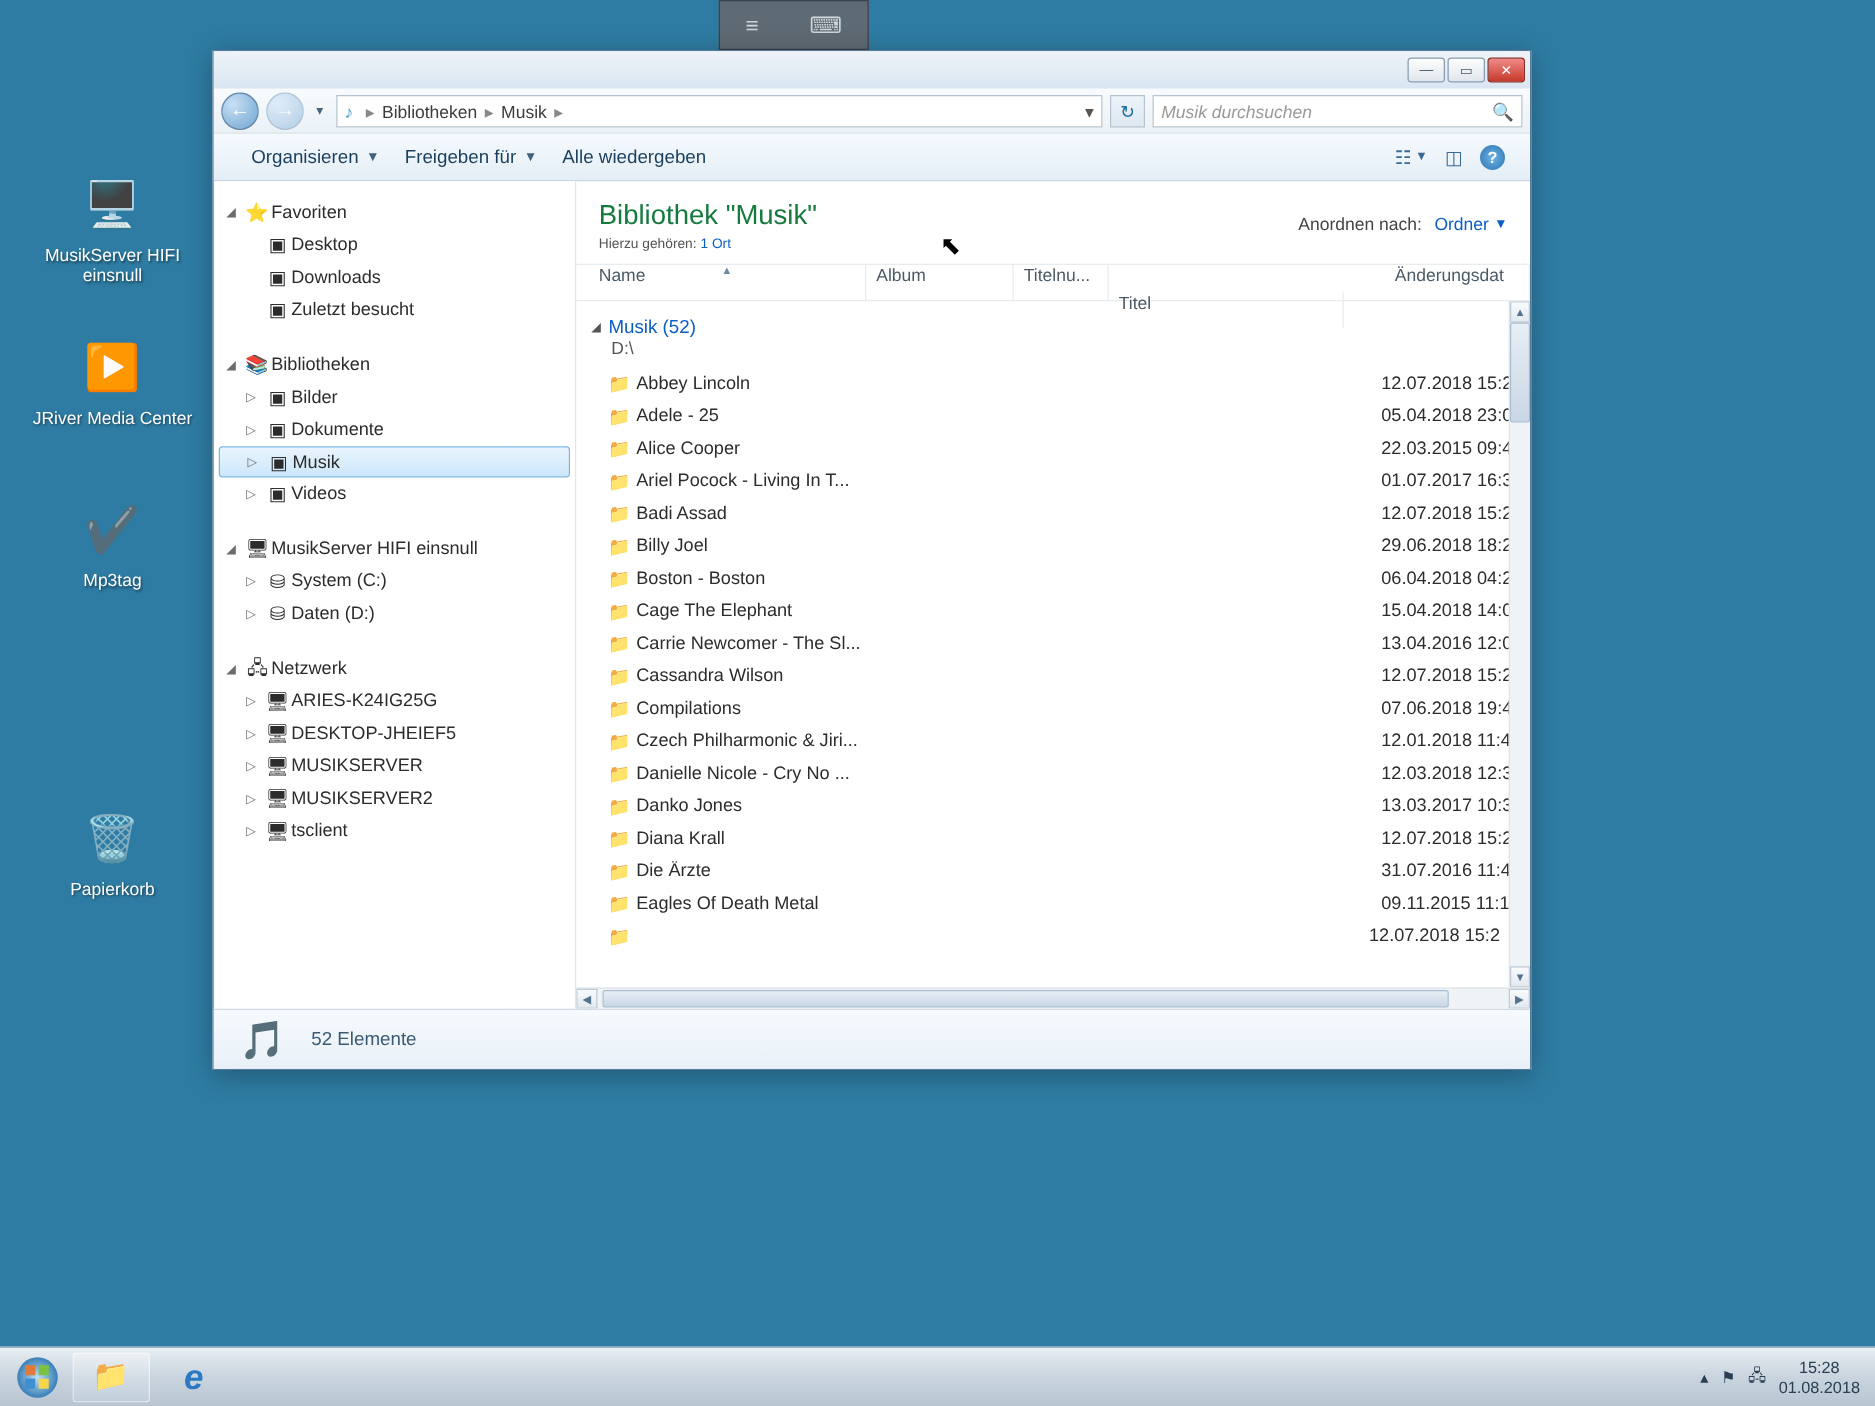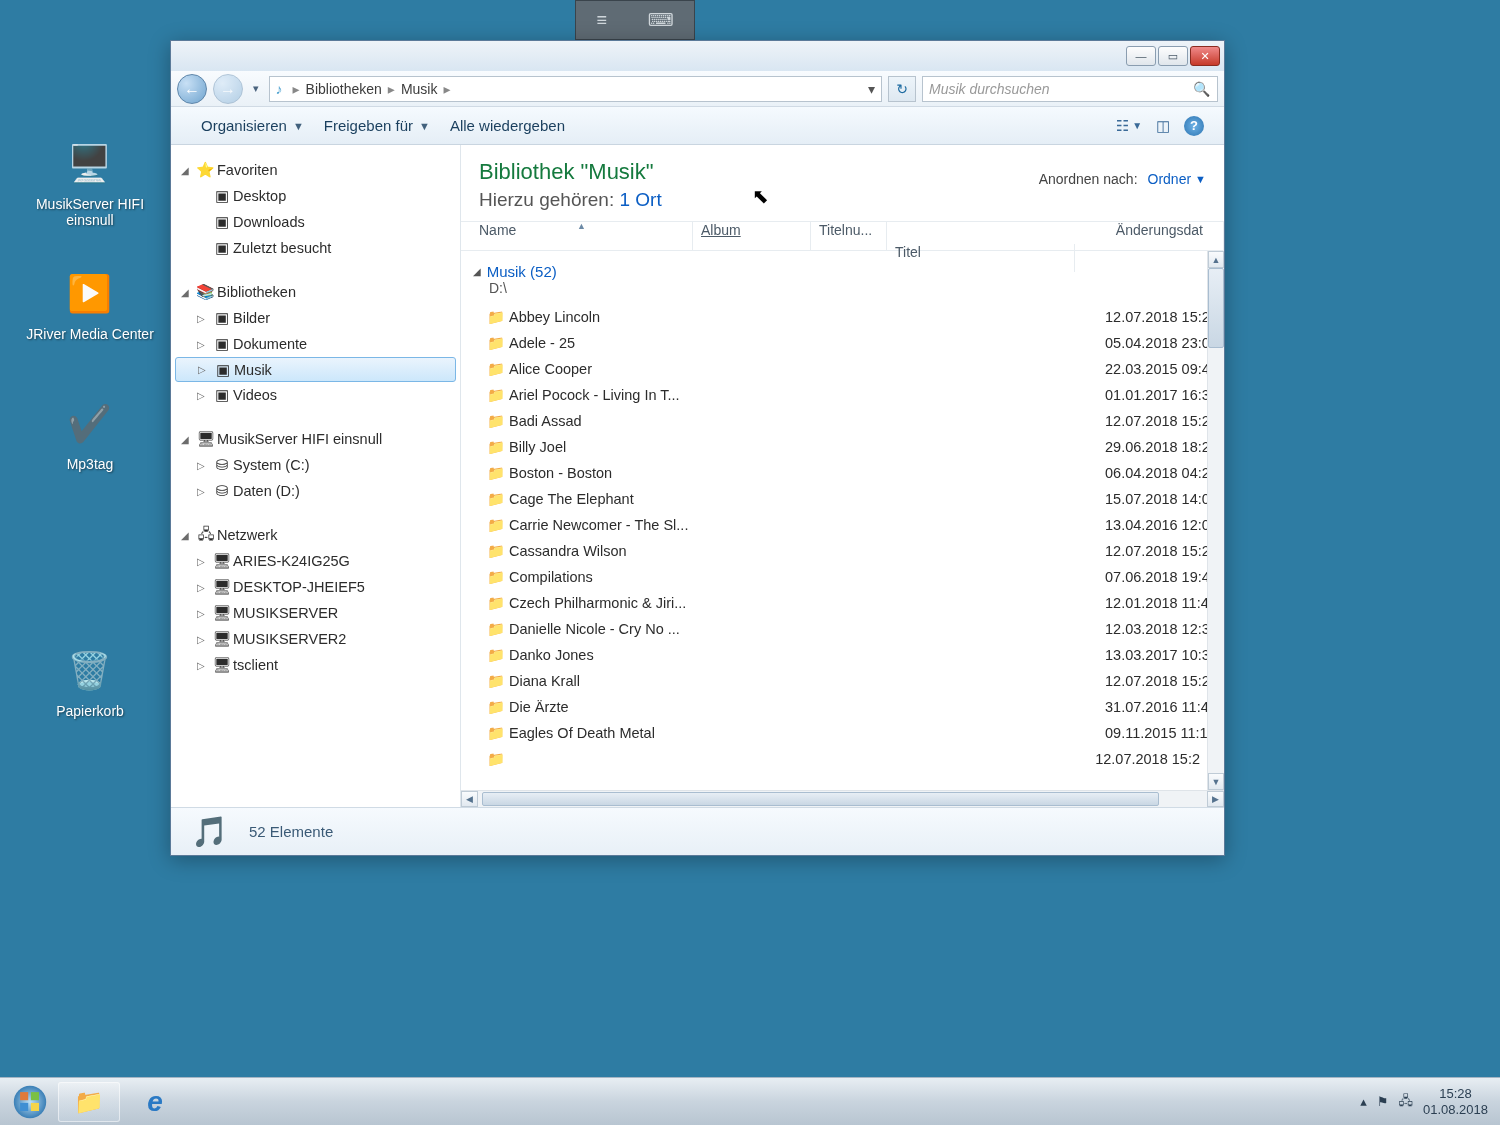--- a/index.html
+++ b/index.html
@@ -50,30 +50,30 @@
 .navpane .grp { margin-bottom: 18px; }
 .navpane .item { display: flex; align-items: center; height: 26px; padding-left: 6px; }
 .navpane .item .exp { width: 14px; font-size: 10px; color: #6c6c6c; }
 .navpane .item .ico { width: 22px; text-align: center; font-size: 15px; }
 .navpane .item.depth1 { padding-left: 22px; }
 .navpane .item.sel { background: linear-gradient(#eaf4fd,#cce7fb); border: 1px solid #7bb7e6; border-radius: 3px; height: 25px; }
 
 .content { flex: 1; display: flex; flex-direction: column; overflow: hidden; }
 .libhdr { padding: 14px 18px 10px; display: flex; align-items: flex-start; }
 .libhdr .left .title { font-size: 22px; color: #157a3e; }
-.libhdr .left .sub { font-size: 19px; color: #555; margin-top: 4px; }
+.libhdr .left .sub { font-size: 11px; color: #555; margin-top: 4px; }
 .libhdr .left .sub .loc { color: #0b5ec4; }
 .libhdr .right { margin-left: auto; font-size: 14px; color: #444; display: flex; align-items: center; gap: 10px; padding-top: 12px; text-align: right; }
 .libhdr .right .arr { color: #0b5ec4; display: flex; align-items: center; gap: 4px; }
 .libhdr .right .arr .chev { font-size: 11px; }
 
 .cols { height: 30px; border-top: 1px solid #e7ecf0; border-bottom: 1px solid #e7ecf0; display: flex; align-items: center; font-size: 14px; color: #4c5a67; padding-left: 10px; position: relative; }
 .cols .col { padding: 0 8px; border-right: 1px solid #e7ecf0; height: 100%; display: flex; align-items: flex-start; }
 .cols .col.name { width: 222px; }
-.cols .col.album { width: 118px; text-decoration: underline; }
+.cols .col.album { width: 118px; }
 .cols .col.track { width: 76px; overflow: hidden; white-space: nowrap; text-overflow: ellipsis; }
 .cols .col.titel { width: 188px; margin-top: 44px; }
 .cols .col.date { flex: 1; justify-content: flex-end; padding-right: 20px; overflow: hidden; white-space: nowrap; text-overflow: ellipsis; }
 .cols .sortarr { position: absolute; top: -1px; left: 116px; font-size: 9px; color: #6c8aa6; }
 
 .list { flex: 1; overflow: hidden; position: relative; padding-left: 6px; padding-top: 12px; }
 .list .grouphdr { padding-left: 6px; font-size: 15px; color: #0b5ec4; display: flex; align-items: center; }
 .list .grouphdr .exp { font-size: 10px; color: #555; margin-right: 6px; }
 .list .grouppath { padding-left: 22px; font-size: 14px; color: #555; margin-bottom: 8px; }
 .list .row { display: flex; align-items: center; height: 26px; font-size: 14.5px; color: #2c2c2c; padding-left: 20px; }
@@ -334,41 +334,41 @@
               <span class="rdate">05.04.2018 23:0</span>
             </div>
             <div class="row">
               <span class="fico">📁</span>
               <span class="rname">Alice Cooper</span>
               <span class="rdate">22.03.2015 09:4</span>
             </div>
             <div class="row">
               <span class="fico">📁</span>
               <span class="rname">Ariel Pocock - Living In T...</span>
-              <span class="rdate">01.01.2017 16:3</span>
+              <span class="rdate">01.07.2017 16:3</span>
             </div>
             <div class="row">
               <span class="fico">📁</span>
               <span class="rname">Badi Assad</span>
               <span class="rdate">12.07.2018 15:2</span>
             </div>
             <div class="row">
               <span class="fico">📁</span>
               <span class="rname">Billy Joel</span>
               <span class="rdate">29.06.2018 18:2</span>
             </div>
             <div class="row">
               <span class="fico">📁</span>
               <span class="rname">Boston - Boston</span>
               <span class="rdate">06.04.2018 04:2</span>
             </div>
             <div class="row">
               <span class="fico">📁</span>
               <span class="rname">Cage The Elephant</span>
-              <span class="rdate">15.07.2018 14:0</span>
+              <span class="rdate">15.04.2018 14:0</span>
             </div>
             <div class="row">
               <span class="fico">📁</span>
               <span class="rname">Carrie Newcomer - The Sl...</span>
               <span class="rdate">13.04.2016 12:0</span>
             </div>
             <div class="row">
               <span class="fico">📁</span>
               <span class="rname">Cassandra Wilson</span>
               <span class="rdate">12.07.2018 15:2</span>

